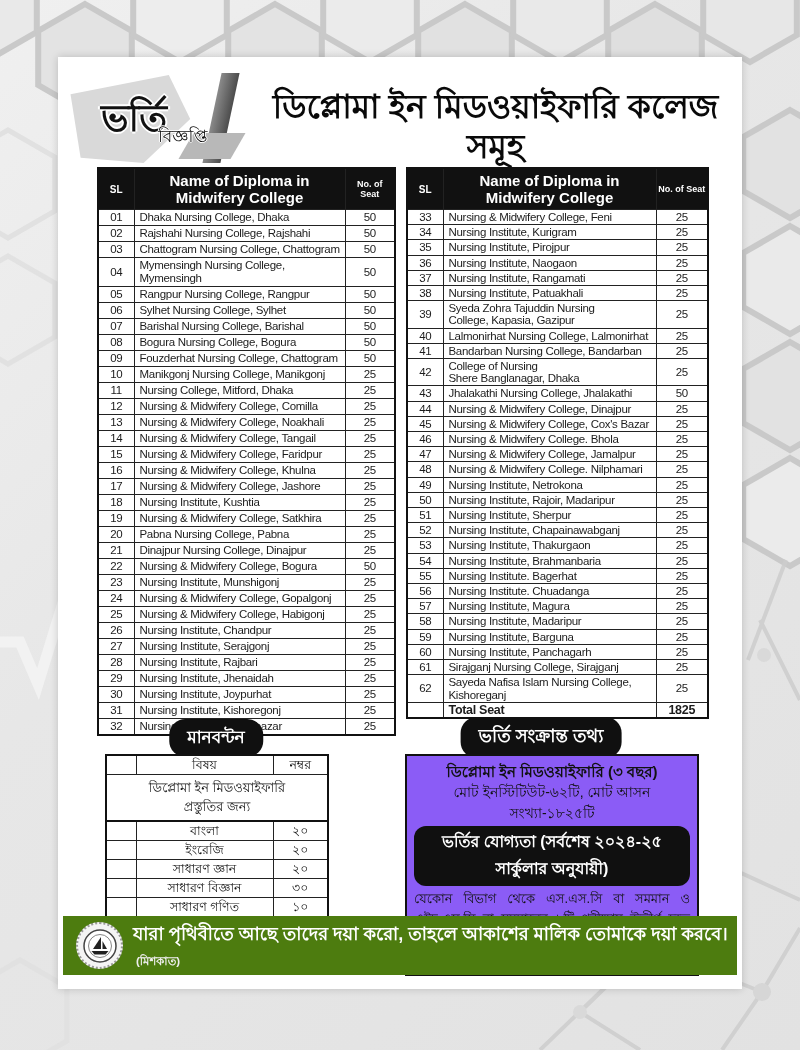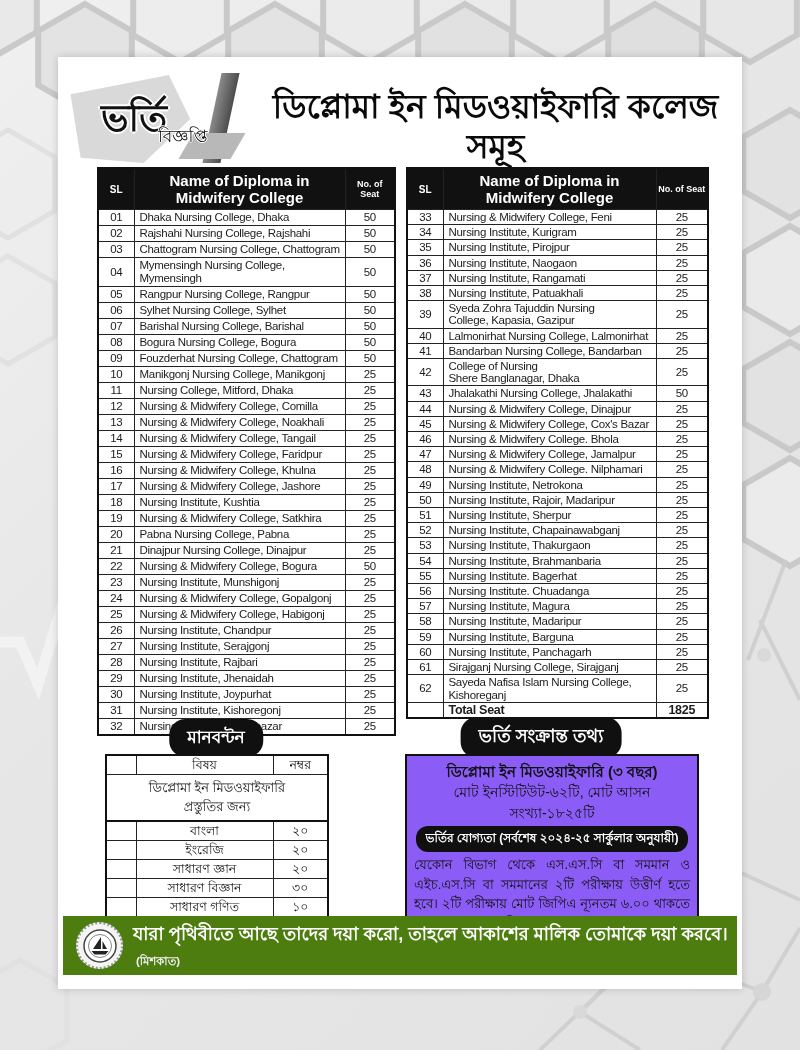--- a/index.html
+++ b/index.html
@@ -58,21 +58,21 @@
   .mtable .title-cell div { line-height:19px; font-size:13px; }
   .mtotal td { font-weight:bold; font-size:13.5px; }
 
   
   .info-box { position:absolute; left:347px; top:697px; width:294px; background:#8b5cf6;
               border:2.5px solid #111; padding:5px 7px 7px; }
   .info-line1 { text-align:center; font-weight:bold; font-size:15px; color:#111; line-height:21px; }
   .info-line2 { text-align:center; font-size:14px; color:#111; line-height:21px; }
   .elig-pill-row { text-align:center; margin:2px 0 3px; }
   .elig-pill { display:inline-block; background:#101010; color:#fff; font-weight:bold;
-               font-size:12px; padding:3px 10px; border-radius:12px; }
+               font-size:16px; padding:3px 10px; border-radius:12px; }
   .info-body { font-size:13px; line-height:19.5px; color:#111; text-align:justify; }
 
   
   .footer-bar { position:absolute; left:5px; top:859px; width:674px; height:59px; background:#4d7c0f;
                 display:flex; align-items:center; }
   .seal { width:47px; height:47px; margin:0 10px 0 13px; background:#f4f4f4; border-radius:50%;
           border:2px dotted #9a9a9a; display:flex; align-items:center; justify-content:center;
           flex:0 0 auto; }
   .footer-quote { color:#fff; font-weight:bold; font-size:18px; white-space:nowrap; }
   .footer-source { color:#eee; font-size:11.5px; font-weight:bold; margin-left:3px; }

